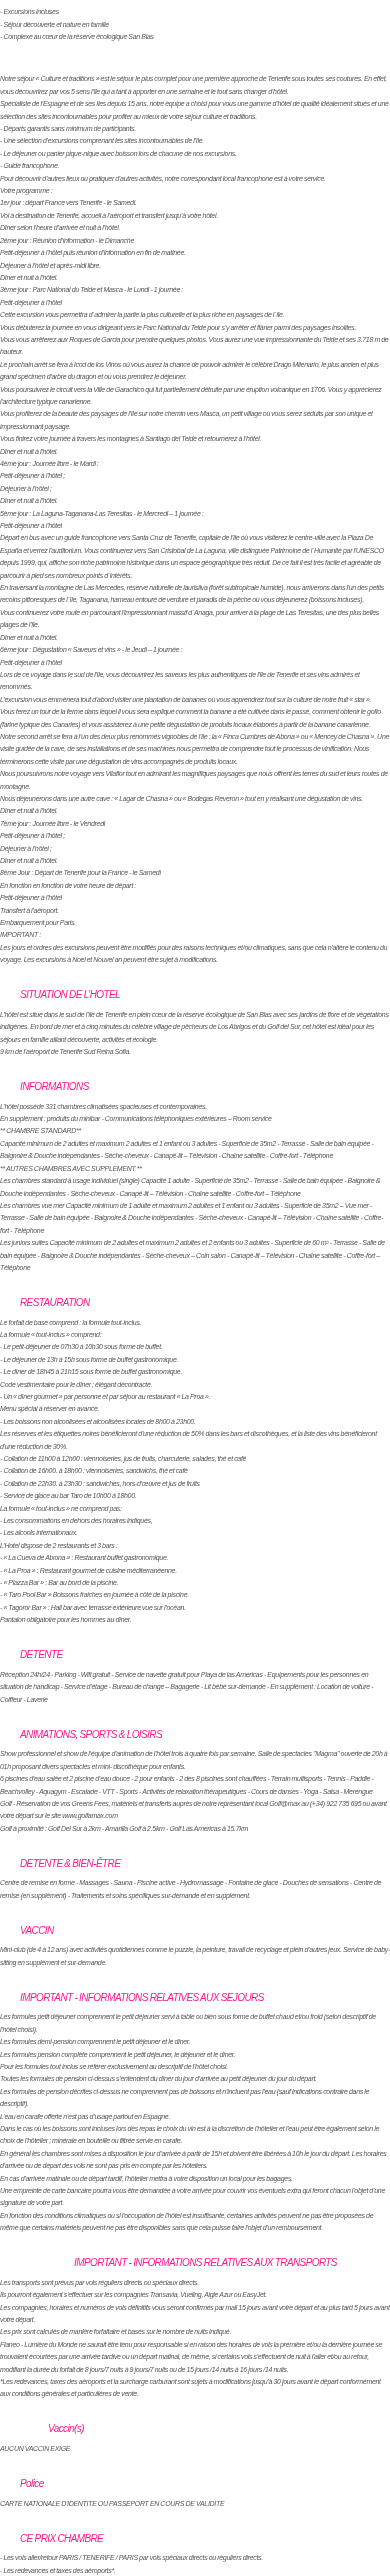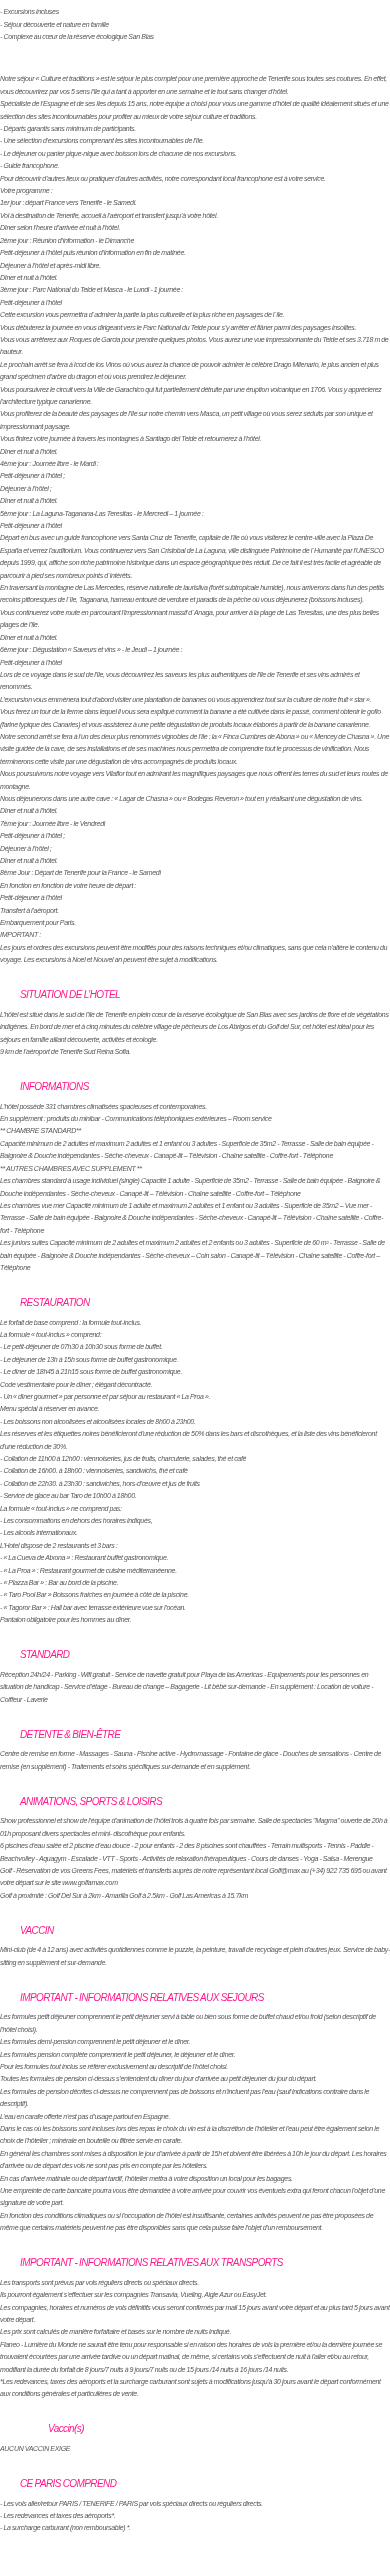--- a/index.html
+++ b/index.html
@@ -139,33 +139,33 @@
         <p class="line">- Les alcools internationaux.</p>
         <p class="line">L’Hotel dispose de 2 restaurants et 3 bars :</p>
         <p class="line">- « La Cueva de Atxona » : Restaurant buffet gastronomique.</p>
         <p class="line">- « La Proa » : Restaurant gourmet de cuisine méditerranéenne.</p>
         <p class="line">- « Plazza Bar » : Bar au bord de la piscine.</p>
         <p class="line">- « Taro Pool Bar » Boissons fraiches en journée à côté de la piscine.</p>
         <p class="line">- « Tagoror Bar » : Hall bar avec terrasse extérieure vue sur l’océan.</p>
         <p class="line">Pantalon obligatoire pour les hommes au dîner.</p>
       </div>
       <div class="section">
-        <h2 class="section-title" style="color: rgb(255, 26, 140);">STANDARD</h2>
+        <h2 class="section-title" style="color: rgb(255, 26, 140);">DETENTE</h2>
         <p class="line">Réception 24h/24 - Parking - Wifi gratuit - Service de navette gratuit pour Playa de las Americas - Equipements pour les personnes en situation de handicap - Service d’étage - Bureau de change – Bagagerie - Lit bébé sur-demande - En supplément : Location de voiture - Coiffeur - Laverie</p>
-      </div>
-      <div class="section">
-        <h2 class="section-title" style="color: rgb(255, 26, 140);">DETENTE &amp; BIEN-ÊTRE</h2>
-        <p class="line">Centre de remise en forme - Massages - Sauna - Piscine active - Hydromassage - Fontaine de glace - Douches de sensations - Centre de remise (en supplément) - Traitements et soins spécifiques sur-demande et en supplément.</p>
       </div>
       <div class="section">
         <h2 class="section-title" style="color: rgb(255, 26, 140);">ANIMATIONS, SPORTS &amp; LOISIRS</h2>
         <p class="line">Show professionnel et show de l’équipe d’animation de l’hôtel trois à quatre fois par semaine. Salle de spectacles "Magma" ouverte de 20h à 01h proposant divers spectacles et mini- discothèque pour enfants.</p>
         <p class="line">6 piscines d’eau salée et 2 piscine d’eau douce - 2 pour enfants - 2 des 8 piscines sont chauffées - Terrain multisports - Tennis - Paddle - Beachvolley - Aquagym - Escalade - VTT - Sports - Activités de relaxation thérapeutiques - Cours de danses - Yoga - Salsa - Merengue</p>
         <p class="line">Golf - Réservation de vos Greens Fees, matériels et transferts auprès de notre représentant local Golf@max au (+34) 922 735 695 ou avant votre départ sur le site www.golfamax.com</p>
         <p class="line">Golf à proximité : Golf Del Sur à 2km - Amarilla Golf à 2.5km - Golf Las Americas à 15.7km</p>
+      </div>
+      <div class="section">
+        <h2 class="section-title" style="color: rgb(255, 26, 140);">DETENTE &amp; BIEN-ÊTRE</h2>
+        <p class="line">Centre de remise en forme - Massages - Sauna - Piscine active - Hydromassage - Fontaine de glace - Douches de sensations - Centre de remise (en supplément) - Traitements et soins spécifiques sur-demande et en supplément.</p>
       </div>
       <div class="section">
         <h2 class="section-title" style="color: rgb(255, 26, 140);">VACCIN</h2>
         <p class="line">Mini-club (de 4 à 12 ans) avec activités quotidiennes comme le puzzle, la peinture, travail de recyclage et plein d’autres jeux. Service de baby-sitting en supplément et sur-demande.</p>
       </div>
       <div class="section" style="">
         <h2 class="section-title" style="color: rgb(255, 26, 140);">IMPORTANT - INFORMATIONS RELATIVES AUX SEJOURS</h2>
         <p class="line">Les formules petit déjeuner comprennent le petit déjeuner servi à table ou bien sous forme de buffet chaud et/ou froid (selon descriptif de l’hôtel choisi).</p>
         <p class="line">Les formules demi-pension comprennent le petit déjeuner et le dîner.</p>
         <p class="line">Les formules pension complète comprennent le petit déjeuner, le déjeuner et le dîner.</p>
@@ -173,34 +173,38 @@
         <p class="line">Toutes les formules de pension ci-dessus s’entendent du dîner du jour d’arrivée au petit déjeuner du jour du départ.</p>
         <p class="line">Les formules de pension décrites ci-dessus ne comprennent pas de boissons et n’incluent pas l’eau (sauf indications contraire dans le descriptif).</p>
         <p class="line">L’eau en carafe offerte n’est pas d’usage partout en Espagne.</p>
         <p class="line">Dans le cas où les boissons sont incluses lors des repas le choix du vin est à la discrétion de l’hôtelier et l’eau peut être également selon le choix de l’hôtelier ; minérale en bouteille ou filtrée servie en carafe.</p>
         <p class="line">En général les chambres sont mises à disposition le jour d’arrivée à partir de 15h et doivent être libérées à 10h le jour du départ. Les horaires d’arrivée ou de départ des vols ne sont pas pris en compte par les hôteliers.</p>
         <p class="line">En cas d’arrivée matinale ou de départ tardif, l’hôtelier mettra à votre disposition un local pour les bagages.</p>
         <p class="line">Une empreinte de carte bancaire pourra vous être demandée à votre arrivée pour couvrir vos éventuels extra qui feront chacun l’objet d’une signature de votre part.</p>
         <p class="line">En fonction des conditions climatiques ou si l’occupation de l’hôtel est insuffisante, certaines activités peuvent ne pas être proposées de même que certains matériels peuvent ne pas être disponibles sans que cela puisse faire l’objet d’un remboursement.</p>
       </div>
       <div class="section">
-        <h2 class="section-title" style="color: rgb(255, 26, 140);">IMPORTANT - INFORMATIONS RELATIVES AUX TRANSPORTS</h2>
+        <h2 class="section-title" style="color: rgb(255, 26, 140); text-align: center;">IMPORTANT - INFORMATIONS RELATIVES AUX TRANSPORTS</h2>
         <p class="line">Les transports sont prévus par vols réguliers directs ou spéciaux directs.</p>
         <p class="line">Ils pourront également s’effectuer sur les compagnies Transavia, Vueling, Aigle Azur ou EasyJet.</p>
         <p class="line">Les compagnies, horaires et numéros de vols définitifs vous seront confirmés par mail 15 jours avant votre départ et au plus tard 5 jours avant votre départ.</p>
         <p class="line">Les prix sont calculés de manière forfaitaire et basés sur le nombre de nuits indiqué.</p>
         <p class="line">Flaneo - Lumière du Monde ne saurait être tenu pour responsable si en raison des horaires de vols la première et/ou la dernière journée se trouvaient écourtées par une arrivée tardive ou un départ matinal, de même, si certains vols s'effectuent de nuit à l'aller et/ou au retour, modifiant la durée du forfait de 8 jours/7 nuits à 9 jours/7 nuits ou de 15 jours /14 nuits à 16 jours /14 nuits.</p>
         <p class="line">*Les redevances, taxes des aéroports et la surcharge carburant sont sujets à modifications jusqu’à 30 jours avant le départ conformément aux conditions générales et particulières de vente.</p>
       </div>
       <div class="section">
         <h2 class="section-title" style="color: rgb(255, 26, 140); margin-left: 28px;">Vaccin(s)</h2>
         <p class="line">AUCUN VACCIN EXIGE</p>
       </div>
       <div class="section">
-        <h2 class="section-title" style="color: rgb(255, 26, 140);">CE PARIS COMPREND</h2>
+        <h2 class="section-title" style="color: rgb(255, 26, 140);">Police</h2>
+        <p class="line">CARTE NATIONALE D'IDENTITE OU PASSEPORT EN COURS DE VALIDITE</p>
+      </div>
+      <div class="section">
+        <h2 class="section-title" style="color: rgb(255, 26, 140);">CE PRIX CHAMBRE</h2>
         <p class="line">- Les vols aller/retour PARIS / TENERIFE / PARIS par vols spéciaux directs ou réguliers directs.</p>
         <p class="line">- Les redevances et taxes des aéroports*.</p>
         <p class="line">- La surcharge carburant (non remboursable) *.</p>
       </div>
     </div>
 
 </div>
 
 
 </body></html>

